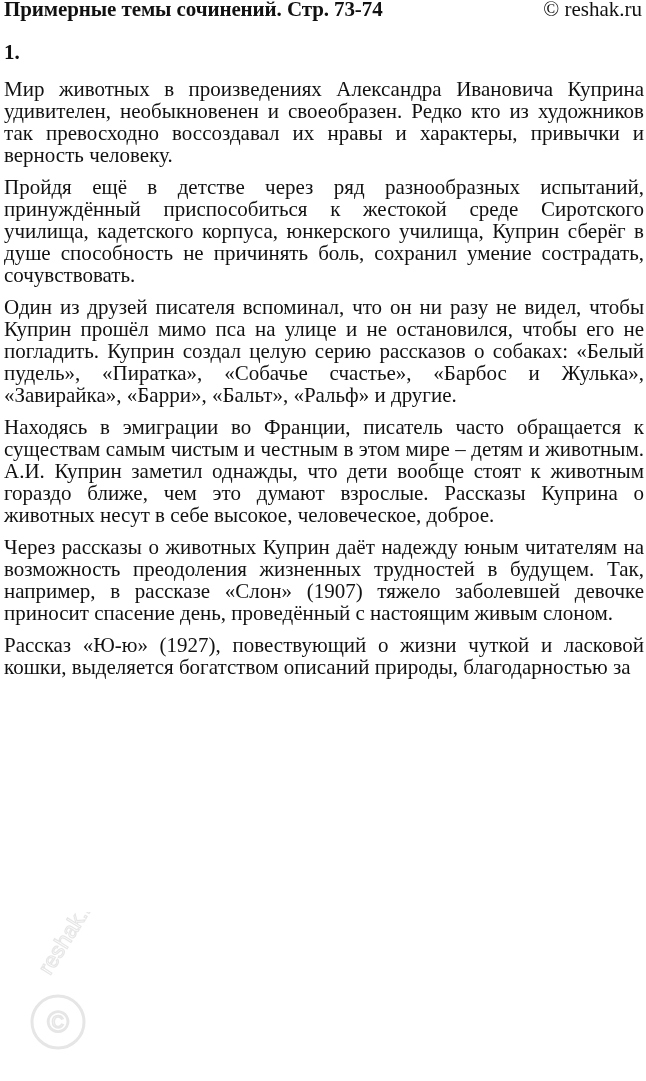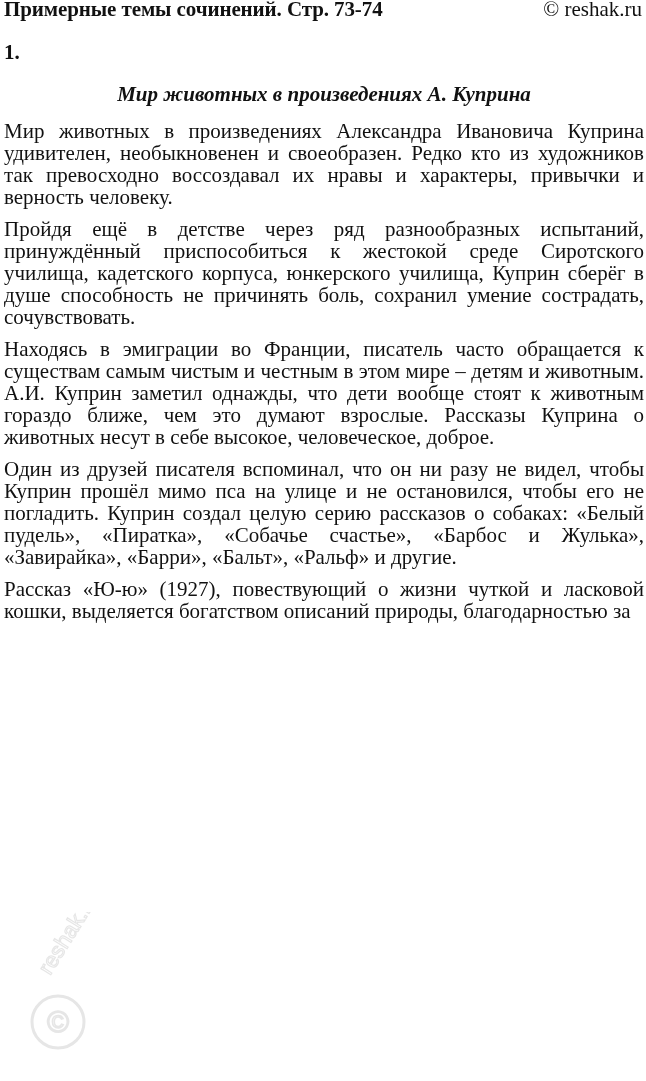--- a/index.html
+++ b/index.html
@@ -81,27 +81,27 @@
 <body>
 
 <div class="page">
   <div class="header">
     <span class="header-title">Примерные темы сочинений. Стр. 73-74</span>
     <span class="header-site">© reshak.ru</span>
   </div>
 
   <div class="item-number">1.</div>
 
-  <div class="essay-title">Мир животных в произведениях А. Куприна</div>
 
   <div class="content">
     <p class="para">Мир животных в произведениях Александра Ивановича Куприна удивителен, необыкновенен и своеобразен. Редко кто из художников так превосходно воссоздавал их нравы и характеры, привычки и верность человеку.</p>
     <p class="para">Пройдя ещё в детстве через ряд разнообразных испытаний, принуждённый приспособиться к жестокой среде Сиротского училища, кадетского корпуса, юнкерского училища, Куприн сберёг в душе способность не причинять боль, сохранил умение сострадать, сочувствовать.</p>
+    <p class="para">Один из друзей писателя вспоминал, что он ни разу не видел, чтобы Куприн прошёл мимо пса на улице и не остановился, чтобы его не погладить. Куприн создал целую серию рассказов о собаках: «Белый пудель», «Пиратка», «Собачье счастье», «Барбос и Жулька», «Завирайка», «Барри», «Бальт», «Ральф» и другие.</p>
     <p class="para">Находясь в эмиграции во Франции, писатель часто обращается к существам самым чистым и честным в этом мире – детям и животным. А.И. Куприн заметил однажды, что дети вообще стоят к животным гораздо ближе, чем это думают взрослые. Рассказы Куприна о животных несут в себе высокое, человеческое, доброе.</p>
-    <p class="para">Один из друзей писателя вспоминал, что он ни разу не видел, чтобы Куприн прошёл мимо пса на улице и не остановился, чтобы его не погладить. Куприн создал целую серию рассказов о собаках: «Белый пудель», «Пиратка», «Собачье счастье», «Барбос и Жулька», «Завирайка», «Барри», «Бальт», «Ральф» и другие.</p>
+    <p class="para">Через рассказы о животных Куприн даёт надежду юным читателям на возможность преодоления жизненных трудностей в будущем. Так, например, в рассказе «Слон» (1907) тяжело заболевшей девочке приносит спасение день, проведённый с настоящим живым слоном.</p>
     <p class="para">Рассказ «Ю-ю» (1927), повествующий о жизни чуткой и ласковой кошки, выделяется богатством описаний природы, благодарностью за</p>
   </div>
 </div>
 
 <div class="watermark">
   <svg width="120" height="150" viewBox="0 0 120 150">
     <circle cx="40" cy="110" r="26" fill="none" stroke="#b8b8b8" stroke-width="3"></circle>
     <circle cx="40" cy="110" r="20" fill="none" stroke="#ffffff" stroke-width="2"></circle>
     <text x="40" y="120" font-family="Liberation Sans, sans-serif" font-size="30" text-anchor="middle" fill="none" stroke="#b8b8b8" stroke-width="1.5">©</text>
     <g transform="translate(32,64) rotate(-58)">

